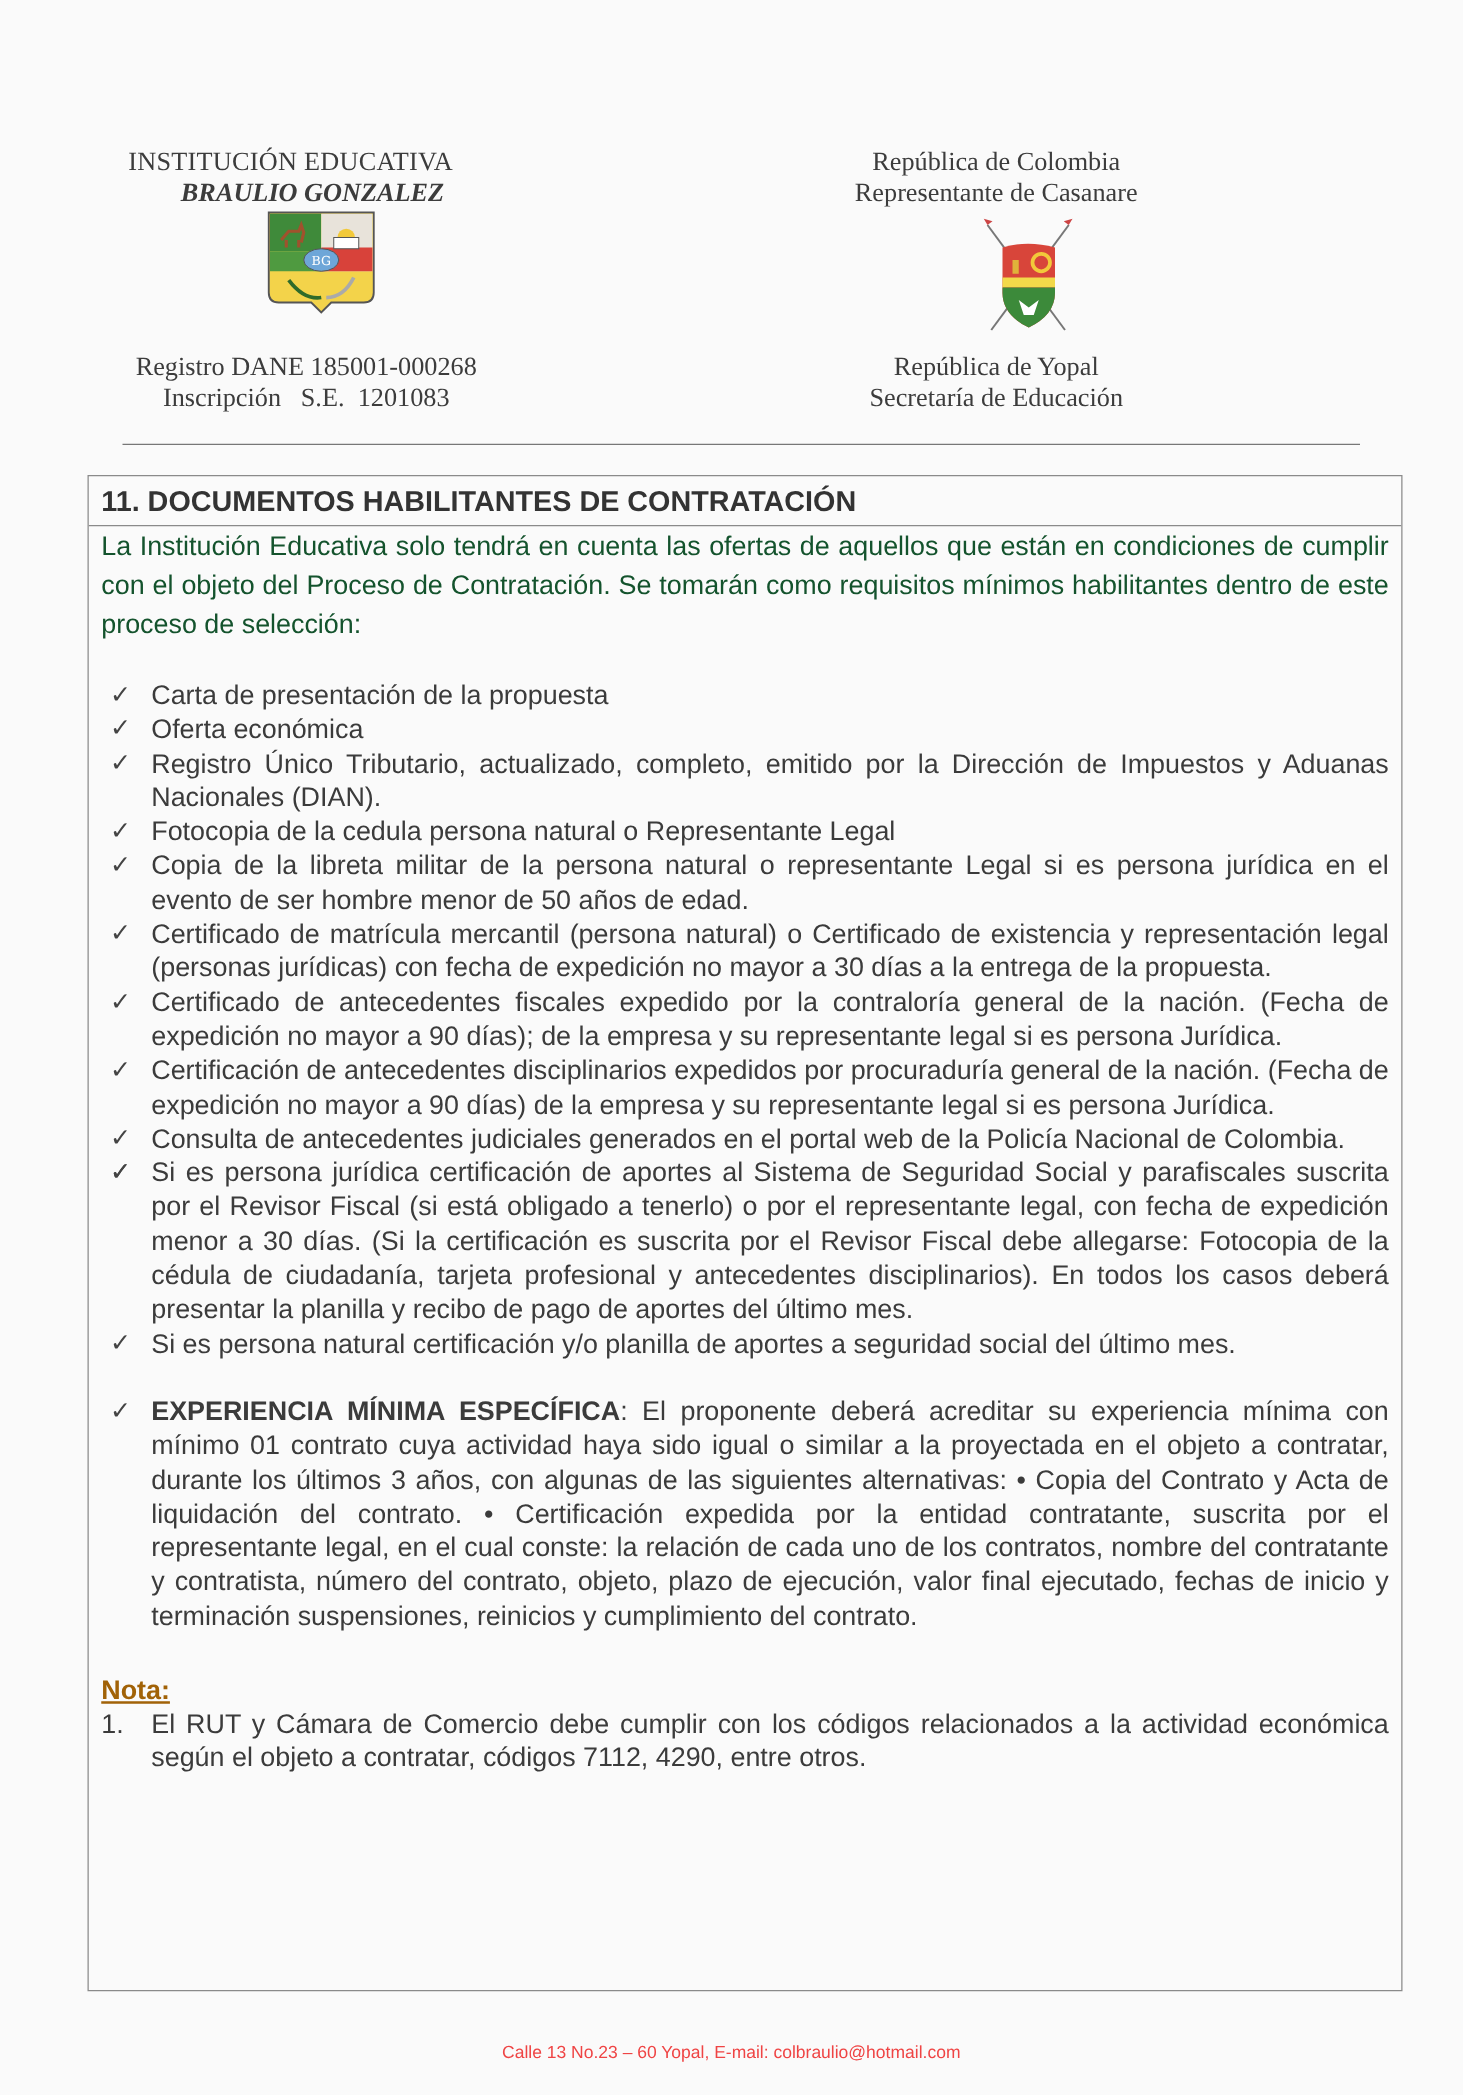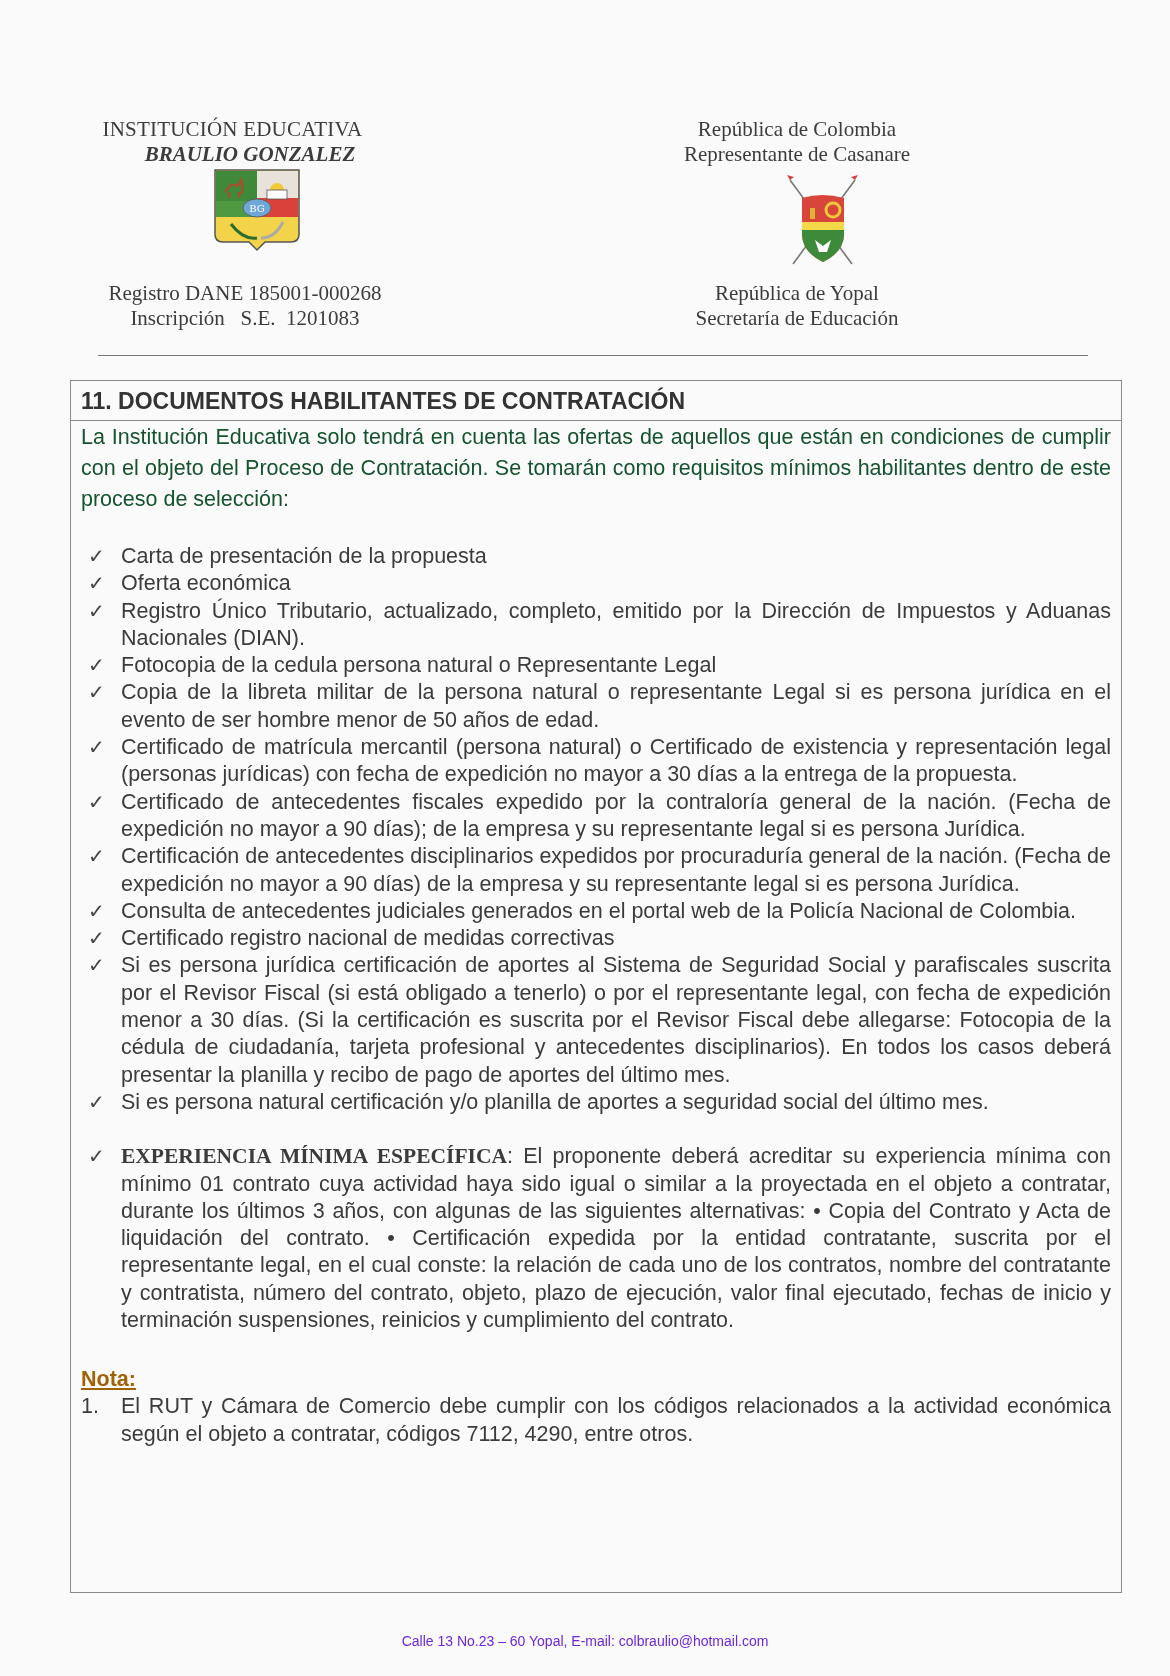--- a/index.html
+++ b/index.html
@@ -30,29 +30,29 @@
       font-weight: bold; font-size: 23px; line-height: 40px; padding-left: 10px; color: #333;
     }
     .intro { font-size: 21.5px; line-height: 31px; padding: 1px 10px 0 10px; text-align: justify; color: #14532d; }
     .checklist { list-style: none; margin: 28px 0 0 0; padding: 0 10px 0 10px; }
     .checklist li {
       position: relative; padding-left: 40px; font-size: 21.5px; line-height: 27.3px;
       text-align: justify; color: #3b3b3b;
     }
     .checklist li .chk { position: absolute; left: 7px; top: 0; font-size: 20px; color: #444; }
     .checklist li.exp { margin-top: 27px; }
-    .checklist li b { font-weight: bold; font-family: Liberation Serif, serif; }
+    .checklist li b { font-weight: bold; }
     .nota { margin-top: 32px; padding-left: 10px; font-size: 21.5px; line-height: 27px; }
     .nota-title { font-weight: bold; text-decoration: underline; color: #a16207; }
     .nota-list { list-style: none; margin: 0; padding: 0 10px 0 0; }
     .nota-list li { position: relative; padding-left: 40px; text-align: justify; line-height: 27.3px; color: #3b3b3b; }
     .nota-list li .num { position: absolute; left: 0; top: 0; }
     .footer {
       position: absolute; left: 0; width: 1170px; top: 1633px; text-align: center;
-      font-family: "Liberation Sans", sans-serif; font-size: 14px; color: #6d28d9;
+      font-family: "Liberation Sans", sans-serif; font-size: 14px; color: #ef4444;
     }
   </style>
 </head>
 <body>
 
 <div class="hdr-left">
   <div class="inst">INSTITUCIÓN EDUCATIVA</div>
   <div class="name">BRAULIO GONZALEZ</div>
   <div class="reg">
     <div>Registro DANE 185001-000268</div>
@@ -106,21 +106,21 @@
   <ul class="checklist" id="req-list">
     <li><span class="chk">✓</span><span>Carta de presentación de la propuesta</span></li>
     <li><span class="chk">✓</span><span>Oferta económica</span></li>
     <li><span class="chk">✓</span><span>Registro Único Tributario, actualizado, completo, emitido por la Dirección de Impuestos y Aduanas Nacionales (DIAN).</span></li>
     <li><span class="chk">✓</span><span>Fotocopia de la cedula persona natural o Representante Legal</span></li>
     <li><span class="chk">✓</span><span>Copia de la libreta militar de la persona natural o representante Legal si es persona jurídica en el evento de ser hombre menor de 50 años de edad.</span></li>
     <li><span class="chk">✓</span><span>Certificado de matrícula mercantil (persona natural) o Certificado de existencia y representación legal (personas jurídicas) con fecha de expedición no mayor a 30 días a la entrega de la propuesta.</span></li>
     <li><span class="chk">✓</span><span>Certificado de antecedentes fiscales expedido por la contraloría general de la nación. (Fecha de expedición no mayor a 90 días); de la empresa y su representante legal si es persona Jurídica.</span></li>
     <li><span class="chk">✓</span><span>Certificación de antecedentes disciplinarios expedidos por procuraduría general de la nación. (Fecha de expedición no mayor a 90 días) de la empresa y su representante legal si es persona Jurídica.</span></li>
     <li><span class="chk">✓</span><span>Consulta de antecedentes judiciales generados en el portal web de la Policía Nacional de Colombia.</span></li>
-    <li><span class="chk">✓</span><span>Certificado registro nacional de medidas correctivas</span></li>
+    <li><span class="chk">✓</span></li>
     <li><span class="chk">✓</span><span>Si es persona jurídica certificación de aportes al Sistema de Seguridad Social y parafiscales suscrita por el Revisor Fiscal (si está obligado a tenerlo) o por el representante legal, con fecha de expedición menor a 30 días. (Si la certificación es suscrita por el Revisor Fiscal debe allegarse: Fotocopia de la cédula de ciudadanía, tarjeta profesional y antecedentes disciplinarios). En todos los casos deberá presentar la planilla y recibo de pago de aportes del último mes.</span></li>
     <li><span class="chk">✓</span><span>Si es persona natural certificación y/o planilla de aportes a seguridad social del último mes.</span></li>
     <li class="exp"><span class="chk">✓</span><b>EXPERIENCIA MÍNIMA ESPECÍFICA</b><span>: El proponente deberá acreditar su experiencia mínima con mínimo 01 contrato cuya actividad haya sido igual o similar a la proyectada en el objeto a contratar, durante los últimos 3 años, con algunas de las siguientes alternativas: • Copia del Contrato y Acta de liquidación del contrato. • Certificación expedida por la entidad contratante, suscrita por el representante legal, en el cual conste: la relación de cada uno de los contratos, nombre del contratante y contratista, número del contrato, objeto, plazo de ejecución, valor final ejecutado, fechas de inicio y terminación suspensiones, reinicios y cumplimiento del contrato.</span></li>
   </ul>
 
   <div class="nota">
     <div class="nota-title">Nota:</div>
     <ul class="nota-list">
       <li><span class="num">1.</span><span>El RUT y Cámara de Comercio debe cumplir con los códigos relacionados a la actividad económica según el objeto a contratar, códigos 7112, 4290, entre otros.</span></li>
     </ul>

